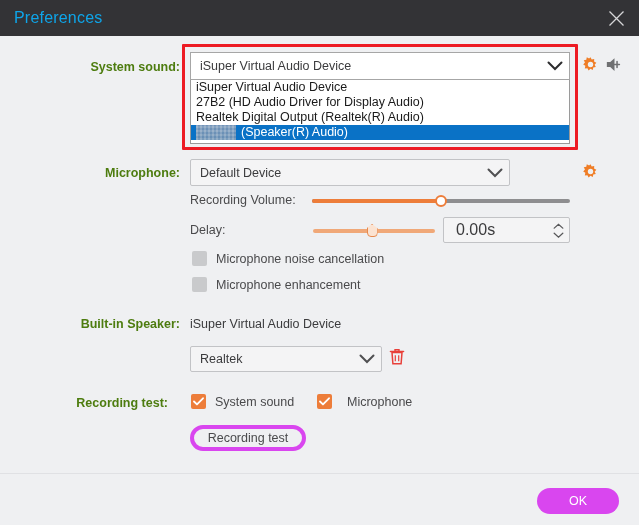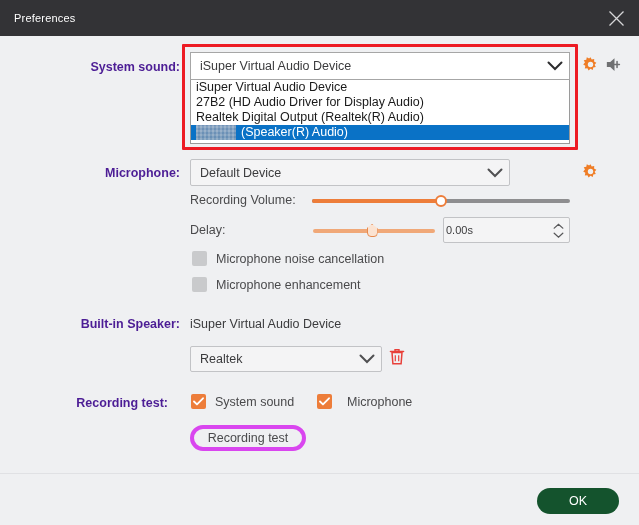--- a/index.html
+++ b/index.html
@@ -17,22 +17,22 @@
   }
 
   
   .titlebar {
     position: absolute; left: 0; top: 0;
     width: 639px; height: 36px;
     background: #333336;
     display: flex; align-items: center;
   }
   .titlebar-title {
-    color: #ffffff;
-    font-size: 11px;
+    color: #0ea5e9;
+    font-size: 16px;
     margin-left: 14px;
     letter-spacing: .2px;
   }
   .titlebar-close {
     position: absolute; right: 0; top: 0;
     width: 46px; height: 36px;
     display: flex; align-items: center; justify-content: center;
     cursor: pointer;
   }
   .titlebar-close svg { display: block; }
@@ -48,21 +48,21 @@
     width: 639px; height: 52px;
     background: #eff0f2;
     border-top: 1px solid #e0e1e4;
   }
 
   
   .row-label {
     position: absolute;
     font-size: 12.5px;
     font-weight: bold;
-    color: #4c1d95;
+    color: #4d7c0f;
     text-align: right;
     white-space: nowrap;
   }
   .sub-label {
     position: absolute;
     font-size: 12.5px;
     color: #4a4a4c;
     white-space: nowrap;
   }
   .plain-text {
@@ -193,23 +193,23 @@
 
   
   .spinner {
     position: absolute;
     background: #f4f4f5;
     border: 1px solid #c2c3c6;
     border-radius: 2px;
     display: flex; align-items: center;
   }
   .spinner-val {
-    font-size: 11px;
+    font-size: 16px;
     color: #3b3b3d;
-    margin-left: 2px;
+    margin-left: 12px;
     flex: 1;
   }
   .spinner-arrows {
     width: 22px; height: 100%;
     display: flex; flex-direction: column;
     align-items: center; justify-content: center;
     gap: 3px;
   }
 
   
@@ -240,21 +240,21 @@
     border-radius: 14px;
     background: transparent;
     color: #4a4a4c;
     font-size: 12.5px;
     font-family: "Liberation Sans", sans-serif;
     display: flex; align-items: center; justify-content: center;
     cursor: pointer;
   }
   .btn-primary {
     position: absolute;
-    background: #14532d;
+    background: #d946ef;
     border: none;
     border-radius: 14px;
     color: #ffffff;
     font-size: 12.5px;
     font-family: "Liberation Sans", sans-serif;
     display: flex; align-items: center; justify-content: center;
     cursor: pointer;
   }
 </style>
 </head>

